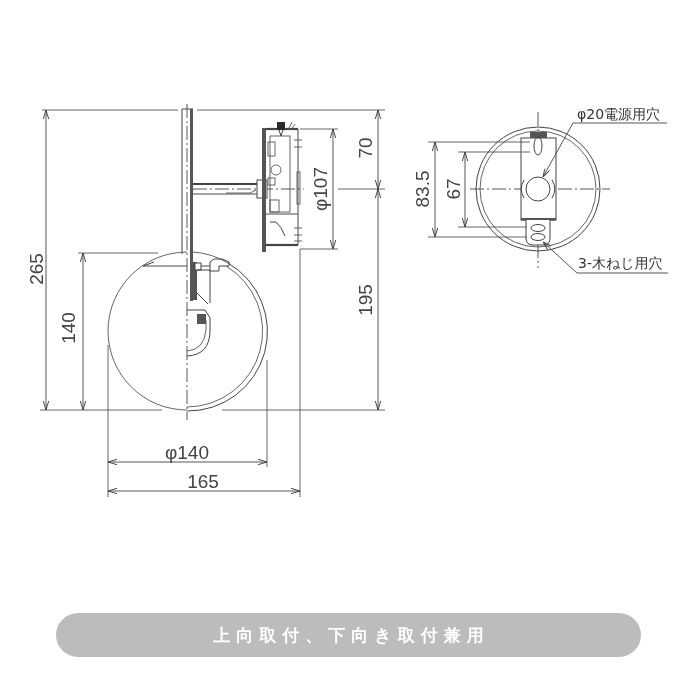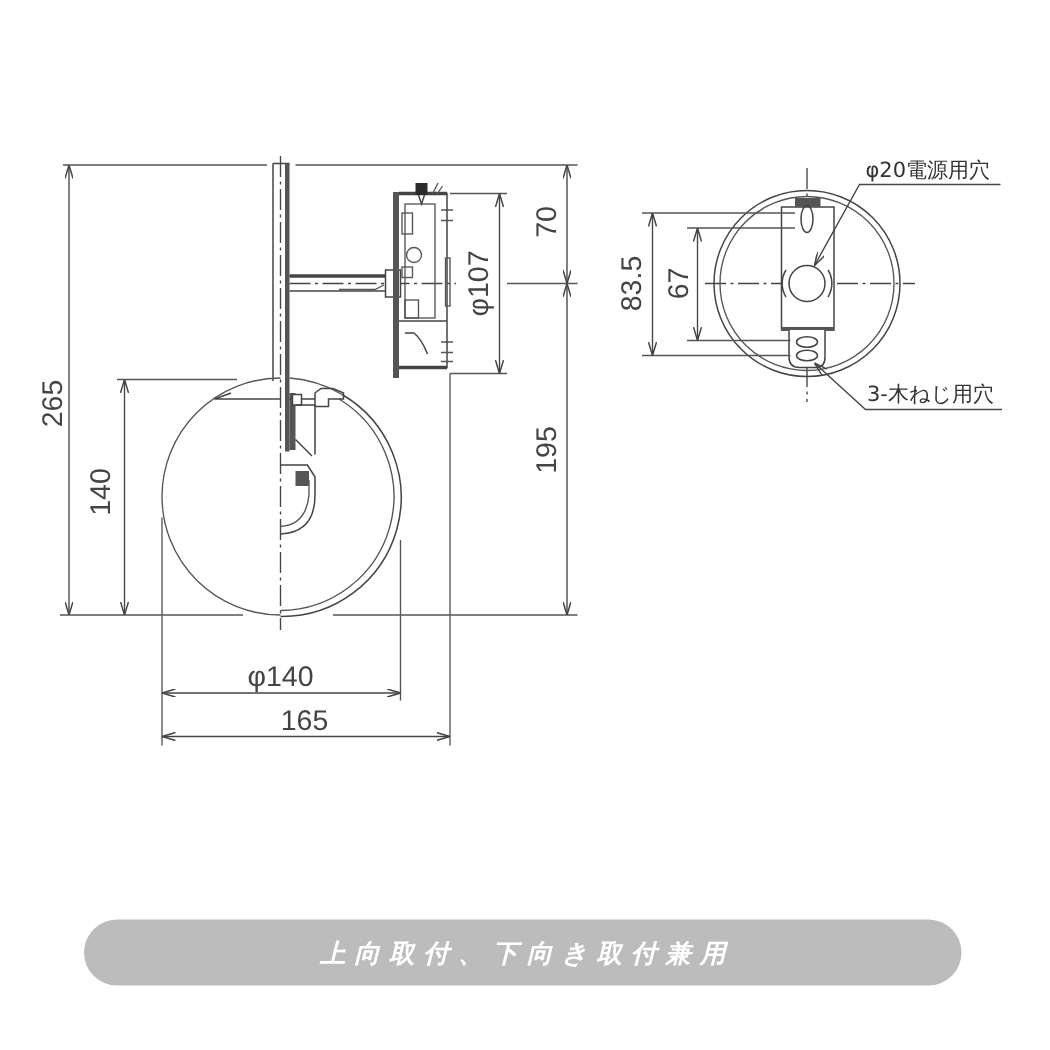--- a/index.html
+++ b/index.html
@@ -12,21 +12,21 @@
     .dimln { stroke: #444444; stroke-width: 0.9; fill: none; marker-start: url(#arr); marker-end: url(#arr); }
     .leader { stroke: #444444; stroke-width: 0.9; fill: none; marker-end: url(#arr); }
     .solid { fill: #555555; stroke: none; }
     .dark { fill: #2a2a2a; stroke: none; }
     .box { fill: #ffffff; stroke: #444444; stroke-width: 1; }
     .dim { font-family: "Liberation Sans", sans-serif; font-size: 19px; fill: #444444; }
     .note { font-family: "DejaVu Sans", sans-serif; font-size: 14px; fill: #333333; }
     #banner {
       position: absolute; left: 56px; top: 613px; width: 585px; height: 44px;
       border-radius: 22px; background: #bcbcbc;
-      display: flex; align-items: center; justify-content: center; font-style: italic;
+      display: flex; align-items: center; justify-content: center;
     }
     #banner-label {
       font-family: "DejaVu Sans", sans-serif; font-weight: bold; font-size: 17px;
       color: #ffffff; letter-spacing: 6px; padding-left: 6px;
     }
   </style>
 </head>
 <body>
 
 <div id="canvas">

